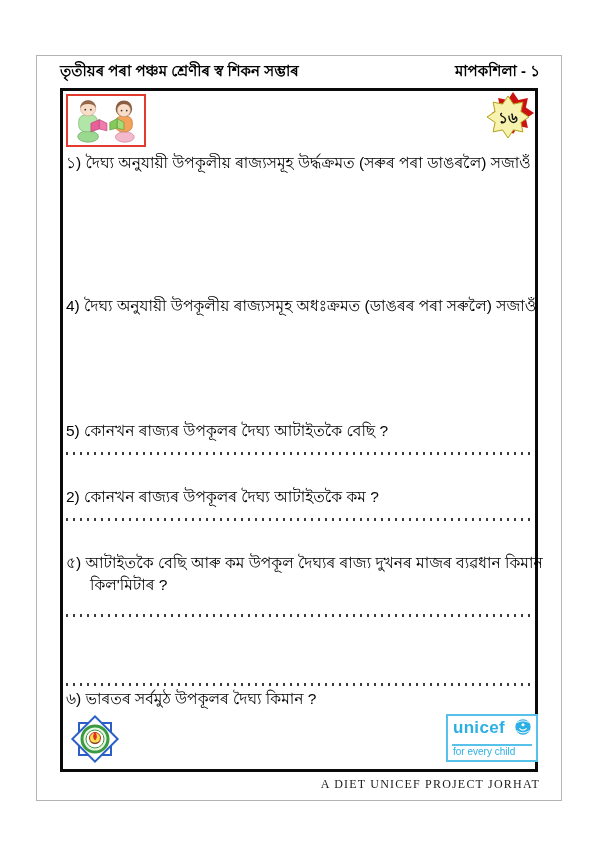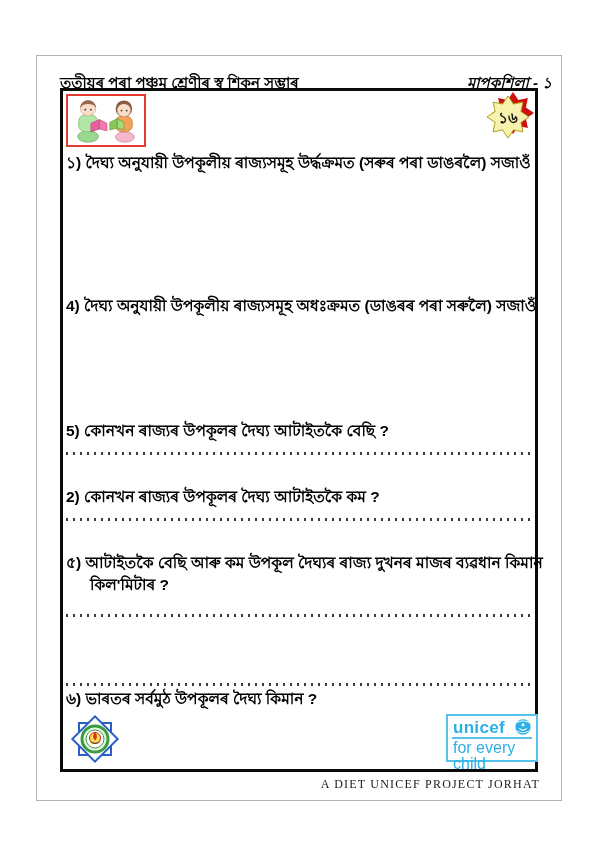--- a/index.html
+++ b/index.html
@@ -7,53 +7,52 @@
     width:600px;height:849px;position:relative;overflow:hidden;
     font-family:"Liberation Sans","DejaVu Sans",sans-serif;color:#111;
   }
   .outer-frame{
     position:absolute;left:36px;top:55px;width:524px;height:744px;
     border:1px solid #b4b4b4;background:#fff;
   }
   .hdr{
     position:absolute;top:59px;font-size:15px;font-weight:bold;color:#000;
     white-space:nowrap;
-    margin-top:12px;
   }
   .hdr-left{left:60px;}
-  .hdr-right{right:48px;font-style:italic;}
+  .hdr-right{right:60px;}
   .main-box{
     position:absolute;left:60px;top:88px;width:472px;height:678px;
     border:3px solid #0a0a0a;background:#fff;
   }
   .kids-box{
     position:absolute;left:66px;top:94px;width:80px;height:53px;
     border:2px solid #e23a2e;background:#fff;box-sizing:border-box;
   }
   .kids-box svg{display:block;width:100%;height:100%;}
   .starburst{position:absolute;left:482px;top:91px;width:52px;height:52px;}
   .q{
     position:absolute;left:66px;width:464px;
     font-size:15.5px;line-height:1.45;color:#000;
-    padding-left:24px;text-indent:-24px;font-weight:bold;
+    padding-left:24px;text-indent:-24px;
   }
   .dotline{
     position:absolute;left:66px;width:467px;height:3px;
     background:repeating-linear-gradient(90deg,#3c3c3c 0 2px,transparent 2px 7px);
   }
   .diet-logo{position:absolute;left:68px;top:712px;width:54px;height:54px;}
   .unicef-box{
     position:absolute;left:446px;top:714px;width:92px;height:48px;
     border:2px solid #56c2ea;box-sizing:border-box;background:#fff;
     display:flex;flex-direction:column;justify-content:space-between;
   }
   .unicef-top{display:flex;align-items:center;justify-content:space-between;padding:2px 4px 0 5px;}
   .unicef-word{font-size:17px;font-weight:bold;color:#2bafe5;letter-spacing:.3px;line-height:1;}
   .unicef-rule{height:2px;background:#56c2ea;margin:1px 4px;}
-  .unicef-tag{font-size:16px;color:#2bafe5;padding:0 0 3px 5px;line-height:1;}
+  .unicef-tag{font-size:10px;color:#2bafe5;padding:0 0 3px 5px;line-height:1;}
   .footer{
     position:absolute;top:777px;right:60px;
     font-family:"Liberation Serif","DejaVu Serif",serif;
     font-size:12px;letter-spacing:1.2px;color:#1a1a1a;white-space:nowrap;
   }
 </style>
 </head>
 <body>
 
 <div class="outer-frame"></div>

